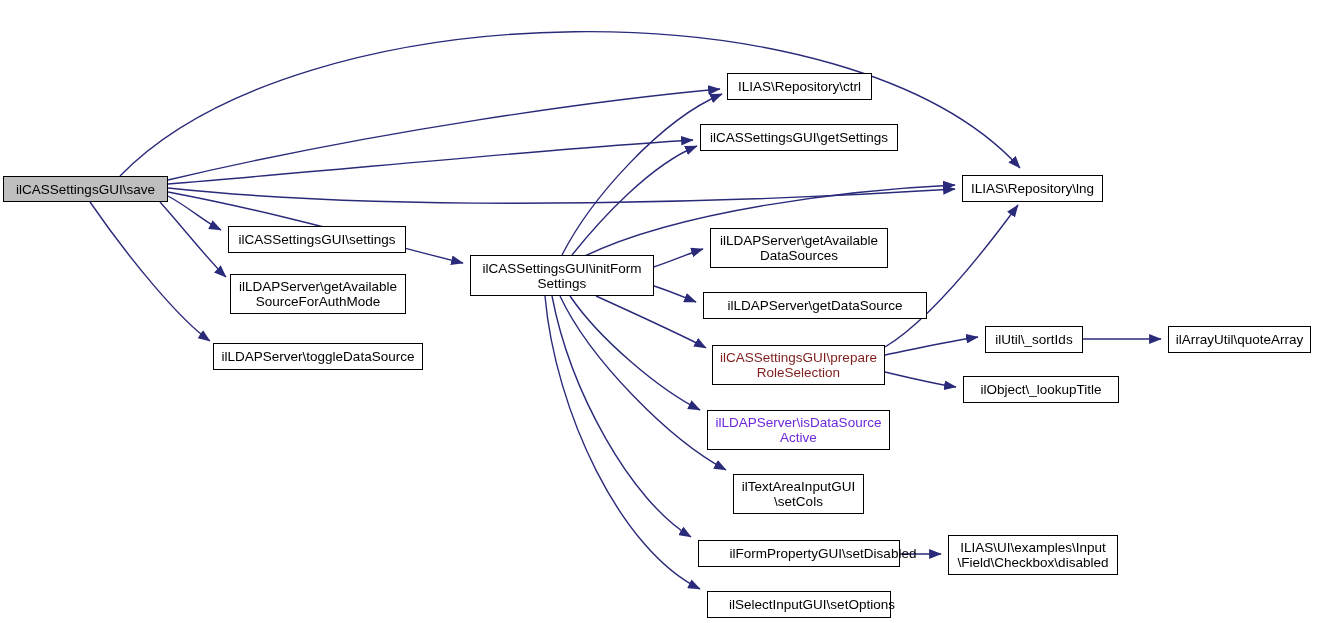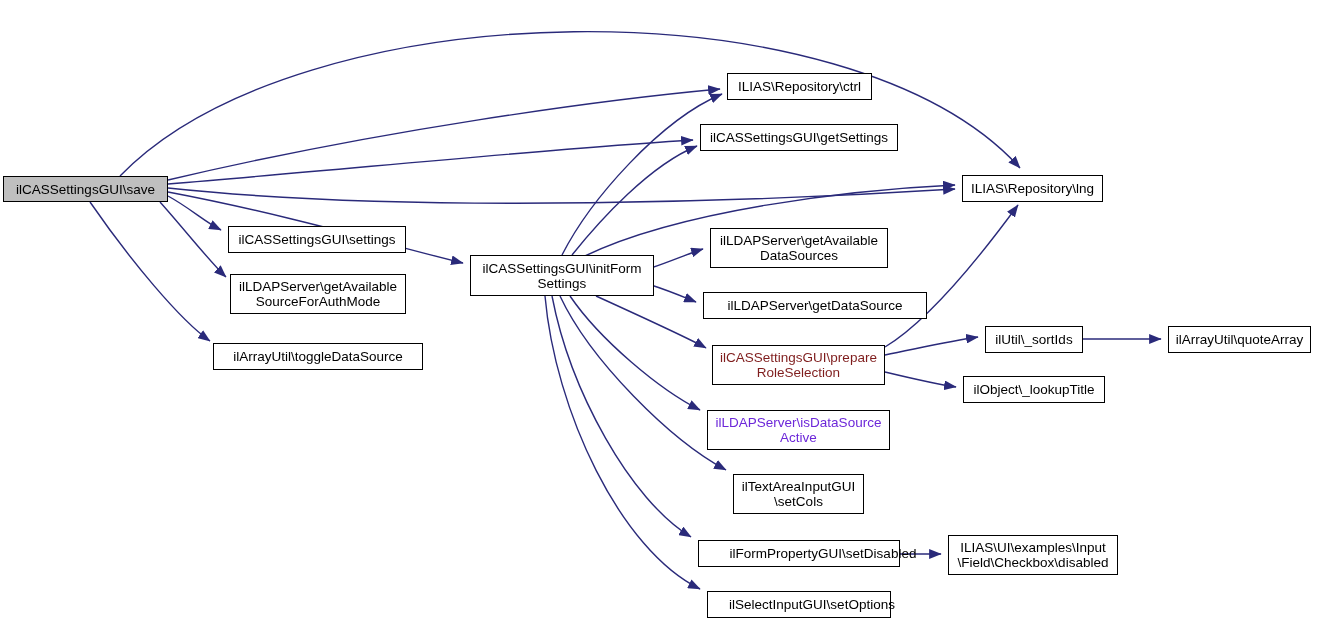--- a/index.html
+++ b/index.html
@@ -53,21 +53,21 @@
         <span>ilCASSettingsGUI\save</span>
       </div>
       <div class="node" style="left: 228px; top: 226px; width: 178px; height: 27px; background: rgb(255, 255, 255); border-color: rgb(0, 0, 0); color: rgb(0, 0, 0);">
         <span>ilCASSettingsGUI\settings</span>
       </div>
       <div class="node" style="left: 230px; top: 274px; width: 176px; height: 40px; background: rgb(255, 255, 255); border-color: rgb(0, 0, 0); color: rgb(0, 0, 0);">
         <span>ilLDAPServer\getAvailable
 SourceForAuthMode</span>
       </div>
       <div class="node" style="left: 213px; top: 343px; width: 210px; height: 27px; background: rgb(255, 255, 255); border-color: rgb(0, 0, 0); color: rgb(0, 0, 0);">
-        <span>ilArrayUtil\toggleDataSource</span>
+        <span>ilLDAPServer\toggleDataSource</span>
       </div>
       <div class="node" style="left: 470px; top: 255px; width: 184px; height: 41px; background: rgb(255, 255, 255); border-color: rgb(0, 0, 0); color: rgb(0, 0, 0);">
         <span>ilCASSettingsGUI\initForm
 Settings</span>
       </div>
       <div class="node" style="left: 727px; top: 73px; width: 145px; height: 27px; background: rgb(255, 255, 255); border-color: rgb(0, 0, 0); color: rgb(0, 0, 0);">
         <span>ILIAS\Repository\ctrl</span>
       </div>
       <div class="node" style="left: 700px; top: 124px; width: 198px; height: 27px; background: rgb(255, 255, 255); border-color: rgb(0, 0, 0); color: rgb(0, 0, 0);">
         <span>ilCASSettingsGUI\getSettings</span>
@@ -85,21 +85,21 @@
       <div class="node" style="left: 712px; top: 345px; width: 173px; height: 40px; background: rgb(255, 255, 255); border-color: rgb(0, 0, 0); color: #7f1d1d;">
         <span>ilCASSettingsGUI\prepare
 RoleSelection</span>
       </div>
       <div class="node" style="left: 985px; top: 326px; width: 98px; height: 27px; background: rgb(255, 255, 255); border-color: rgb(0, 0, 0); color: rgb(0, 0, 0);">
         <span>ilUtil\_sortIds</span>
       </div>
       <div class="node" style="left: 1168px; top: 326px; width: 143px; height: 27px; background: rgb(255, 255, 255); border-color: rgb(0, 0, 0); color: rgb(0, 0, 0);">
         <span>ilArrayUtil\quoteArray</span>
       </div>
-      <div class="node" style="left: 963px; top: 376px; width: 142px; height: 27px; background: rgb(255, 255, 255); border-color: rgb(0, 0, 0); color: rgb(0, 0, 0);">
+      <div class="node" style="left: 963px; top: 376px; width: 156px; height: 27px; background: rgb(255, 255, 255); border-color: rgb(0, 0, 0); color: rgb(0, 0, 0);">
         <span>ilObject\_lookupTitle</span>
       </div>
       <div class="node" style="left: 707px; top: 410px; width: 183px; height: 40px; background: rgb(255, 255, 255); border-color: rgb(0, 0, 0); color: #6d28d9;">
         <span>ilLDAPServer\isDataSource
 Active</span>
       </div>
       <div class="node" style="left: 733px; top: 474px; width: 131px; height: 40px; background: rgb(255, 255, 255); border-color: rgb(0, 0, 0); color: rgb(0, 0, 0);">
         <span>ilTextAreaInputGUI
 \setCols</span>
       </div>

